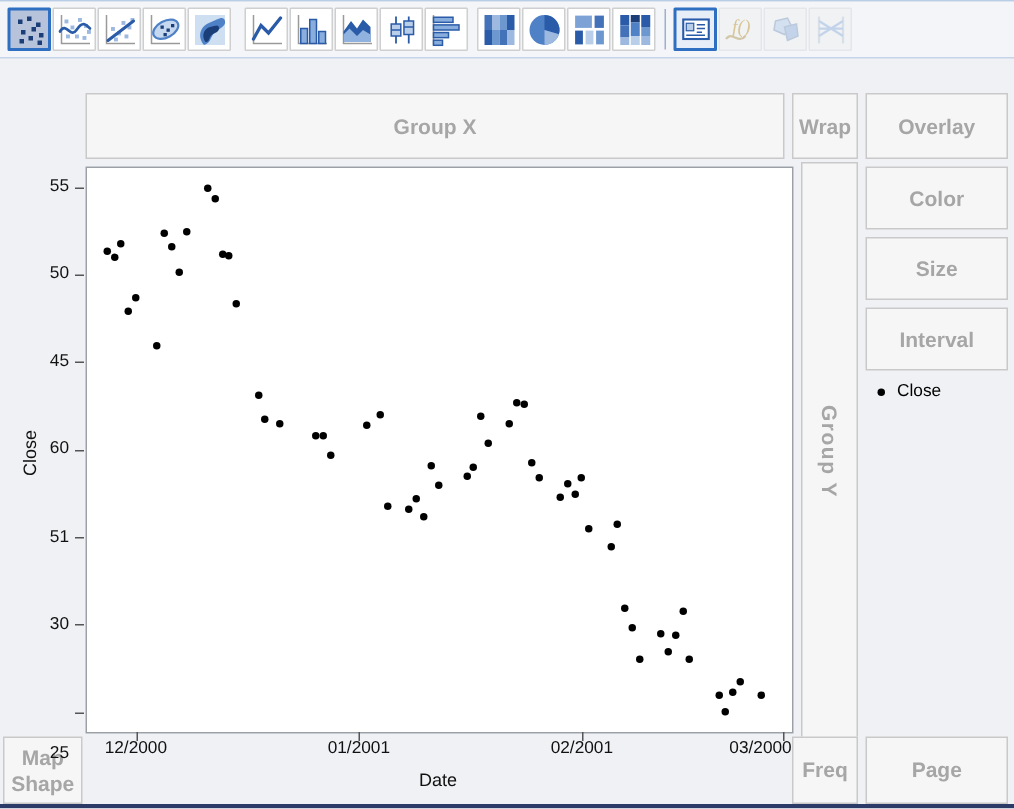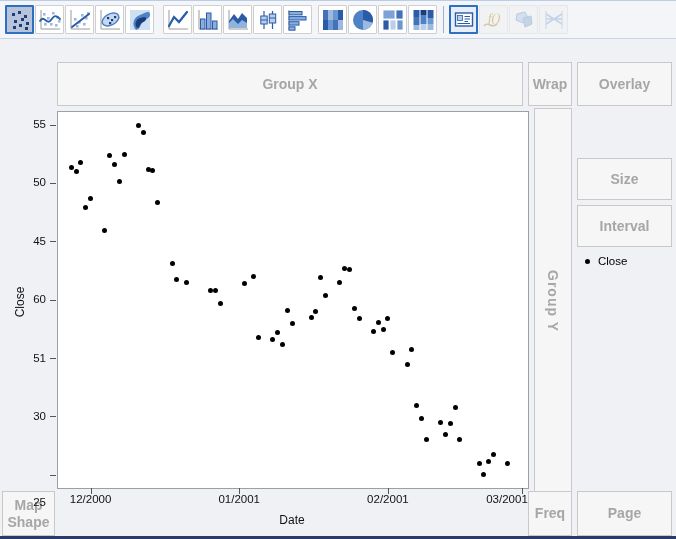--- a/index.html
+++ b/index.html
@@ -256,20 +256,23 @@
     <span>Group X</span>
   </div>
   <div class="zone zone-overlay">
     <span>Overlay</span>
   </div>
   <div class="zone zone-wrap">
     <span>Wrap</span>
   </div>
   <div class="zone zone-group-y">
     <span class="vtext">Group Y</span>
+  </div>
+  <div class="zone zone-color">
+    <span>Color</span>
   </div>
   <div class="zone zone-size">
     <span>Size</span>
   </div>
   <div class="zone zone-interval">
     <span>Interval</span>
   </div>
   <div class="zone zone-freq">
     <span>Freq</span>
   </div>
@@ -296,21 +299,21 @@
       <div class="ytick-label" style="left: 16px; top: 175.398px;">50</div>
       <div class="ytick" style="left: 50px; top: 123.512px;"></div>
       <div class="ytick-label" style="left: 16px; top: 117.012px;">55</div>
       <div class="xtick" style="left: 90.5714px; top: 487px;"></div>
       <div class="xtick-label" style="left: 60.5714px; top: 492px;">12/2000</div>
       <div class="xtick" style="left: 239.245px; top: 487px;"></div>
       <div class="xtick-label" style="left: 209.245px; top: 492px;">01/2001</div>
       <div class="xtick" style="left: 387.918px; top: 487px;"></div>
       <div class="xtick-label" style="left: 357.918px; top: 492px;">02/2001</div>
       <div class="xtick" style="left: 522.204px; top: 487px;"></div>
-      <div class="xtick-label" style="left: 477px; top: 492px;">03/2001</div>
+      <div class="xtick-label" style="left: 477px; top: 492px;">03/2000</div>
       <div class="pt" style="left: 68.8878px; top: 163.55px;"></div>
       <div class="pt" style="left: 73.6837px; top: 168.22px;"></div>
       <div class="pt" style="left: 78.4796px; top: 158.879px;"></div>
       <div class="pt" style="left: 83.2755px; top: 204.419px;"></div>
       <div class="pt" style="left: 88.0714px; top: 195.078px;"></div>
       <div class="pt" style="left: 102.459px; top: 226.606px;"></div>
       <div class="pt" style="left: 107.255px; top: 151.873px;"></div>
       <div class="pt" style="left: 112.051px; top: 161.214px;"></div>
       <div class="pt" style="left: 116.847px; top: 177.562px;"></div>
       <div class="pt" style="left: 121.643px; top: 150.705px;"></div>

